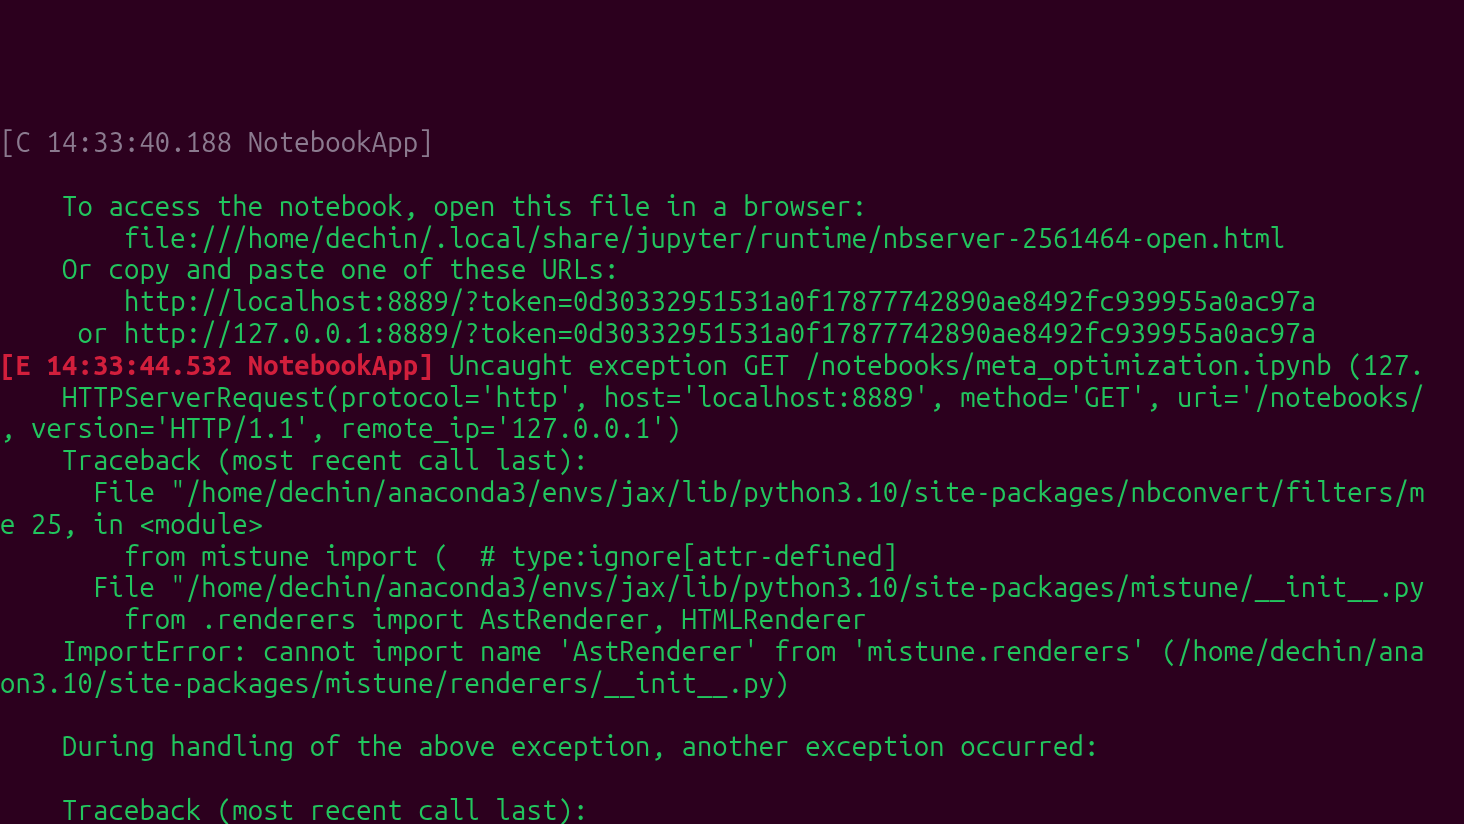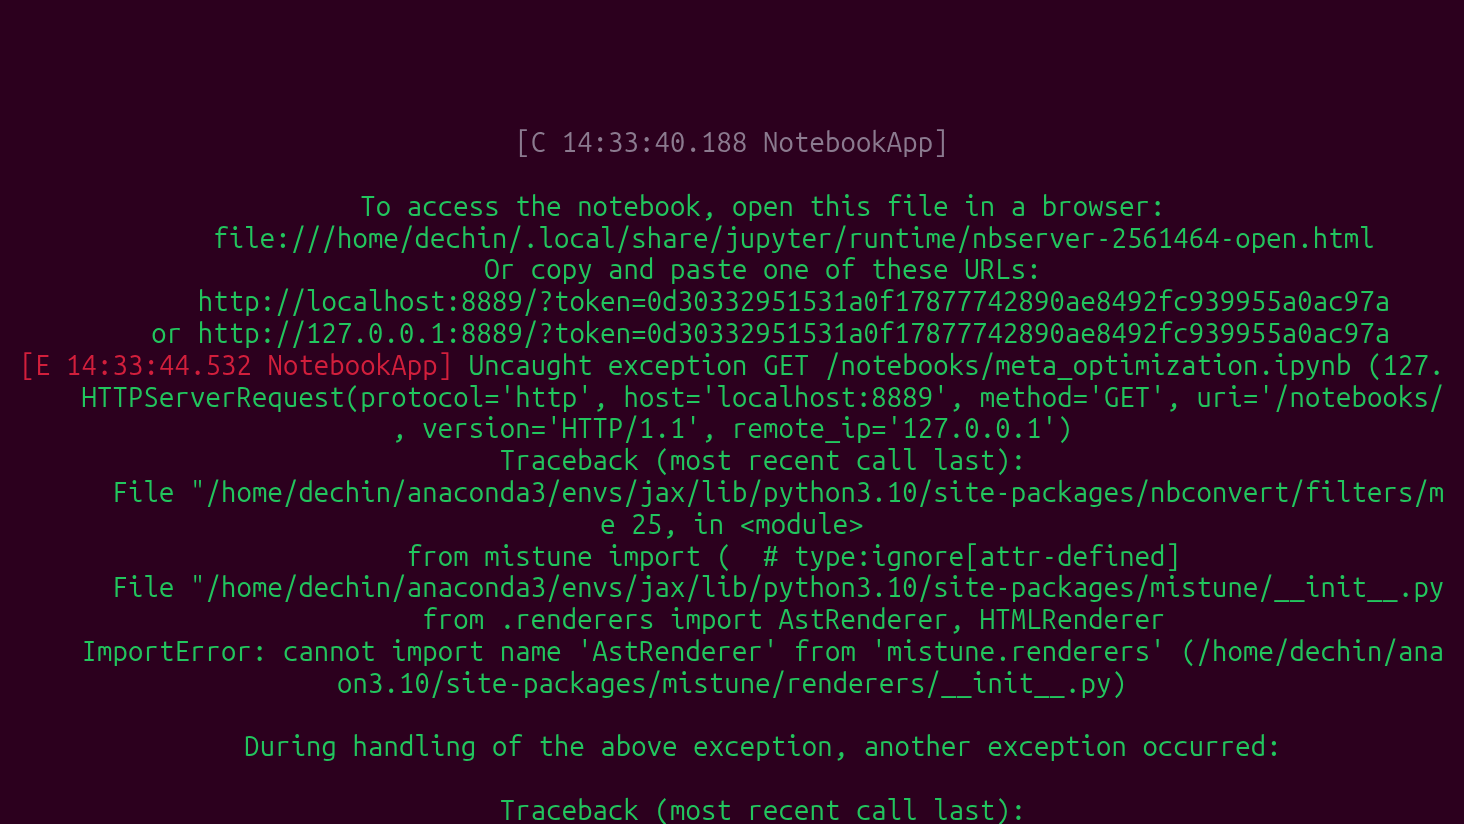--- a/index.html
+++ b/index.html
@@ -8,23 +8,23 @@
     font-family: "Ubuntu Mono", "DejaVu Sans Mono", "Consolas", monospace;
     font-size: 27.3px;
     line-height: 31.8px;
     color: #e8e6e3;
     width: 1464px;
     height: 824px;
     overflow: hidden;
     white-space: pre;
     letter-spacing: 0.2px;
   }
-  .line { white-space: pre; text-align: center; }
+  .line { white-space: pre; }
   .info-stamp { color: #8b7a8f; }
-  .err-stamp { color: #d21f3c; font-weight: 400; }
+  .err-stamp { color: #d21f3c; font-weight: 700; }
   .normal { color: #22c55e; }
 </style>
 </head>
 <body>
 
 
 
 <div id="terminal"><div class="line"><span class="info-stamp">[C 14:33:40.188 NotebookApp]</span></div><div class="line"><span class="normal"> </span></div><div class="line"><span class="normal">    To access the notebook, open this file in a browser:</span></div><div class="line"><span class="normal">        file:///home/dechin/.local/share/jupyter/runtime/nbserver-2561464-open.html</span></div><div class="line"><span class="normal">    Or copy and paste one of these URLs:</span></div><div class="line"><span class="normal">        http://localhost:8889/?token=0d30332951531a0f17877742890ae8492fc939955a0ac97a</span></div><div class="line"><span class="normal">     or http://127.0.0.1:8889/?token=0d30332951531a0f17877742890ae8492fc939955a0ac97a</span></div><div class="line"><span class="err-stamp">[E 14:33:44.532 NotebookApp]</span><span class="normal"> Uncaught exception GET /notebooks/meta_optimization.ipynb (127.</span></div><div class="line"><span class="normal">    HTTPServerRequest(protocol='http', host='localhost:8889', method='GET', uri='/notebooks/</span></div><div class="line"><span class="normal">, version='HTTP/1.1', remote_ip='127.0.0.1')</span></div><div class="line"><span class="normal">    Traceback (most recent call last):</span></div><div class="line"><span class="normal">      File "/home/dechin/anaconda3/envs/jax/lib/python3.10/site-packages/nbconvert/filters/m</span></div><div class="line"><span class="normal">e 25, in &lt;module&gt;</span></div><div class="line"><span class="normal">        from mistune import (  # type:ignore[attr-defined]</span></div><div class="line"><span class="normal">      File "/home/dechin/anaconda3/envs/jax/lib/python3.10/site-packages/mistune/__init__.py</span></div><div class="line"><span class="normal">        from .renderers import AstRenderer, HTMLRenderer</span></div><div class="line"><span class="normal">    ImportError: cannot import name 'AstRenderer' from 'mistune.renderers' (/home/dechin/ana</span></div><div class="line"><span class="normal">on3.10/site-packages/mistune/renderers/__init__.py)</span></div><div class="line"><span class="normal">    </span></div><div class="line"><span class="normal">    During handling of the above exception, another exception occurred:</span></div><div class="line"><span class="normal">    </span></div><div class="line"><span class="normal">    Traceback (most recent call last):</span></div></div>
 
 

